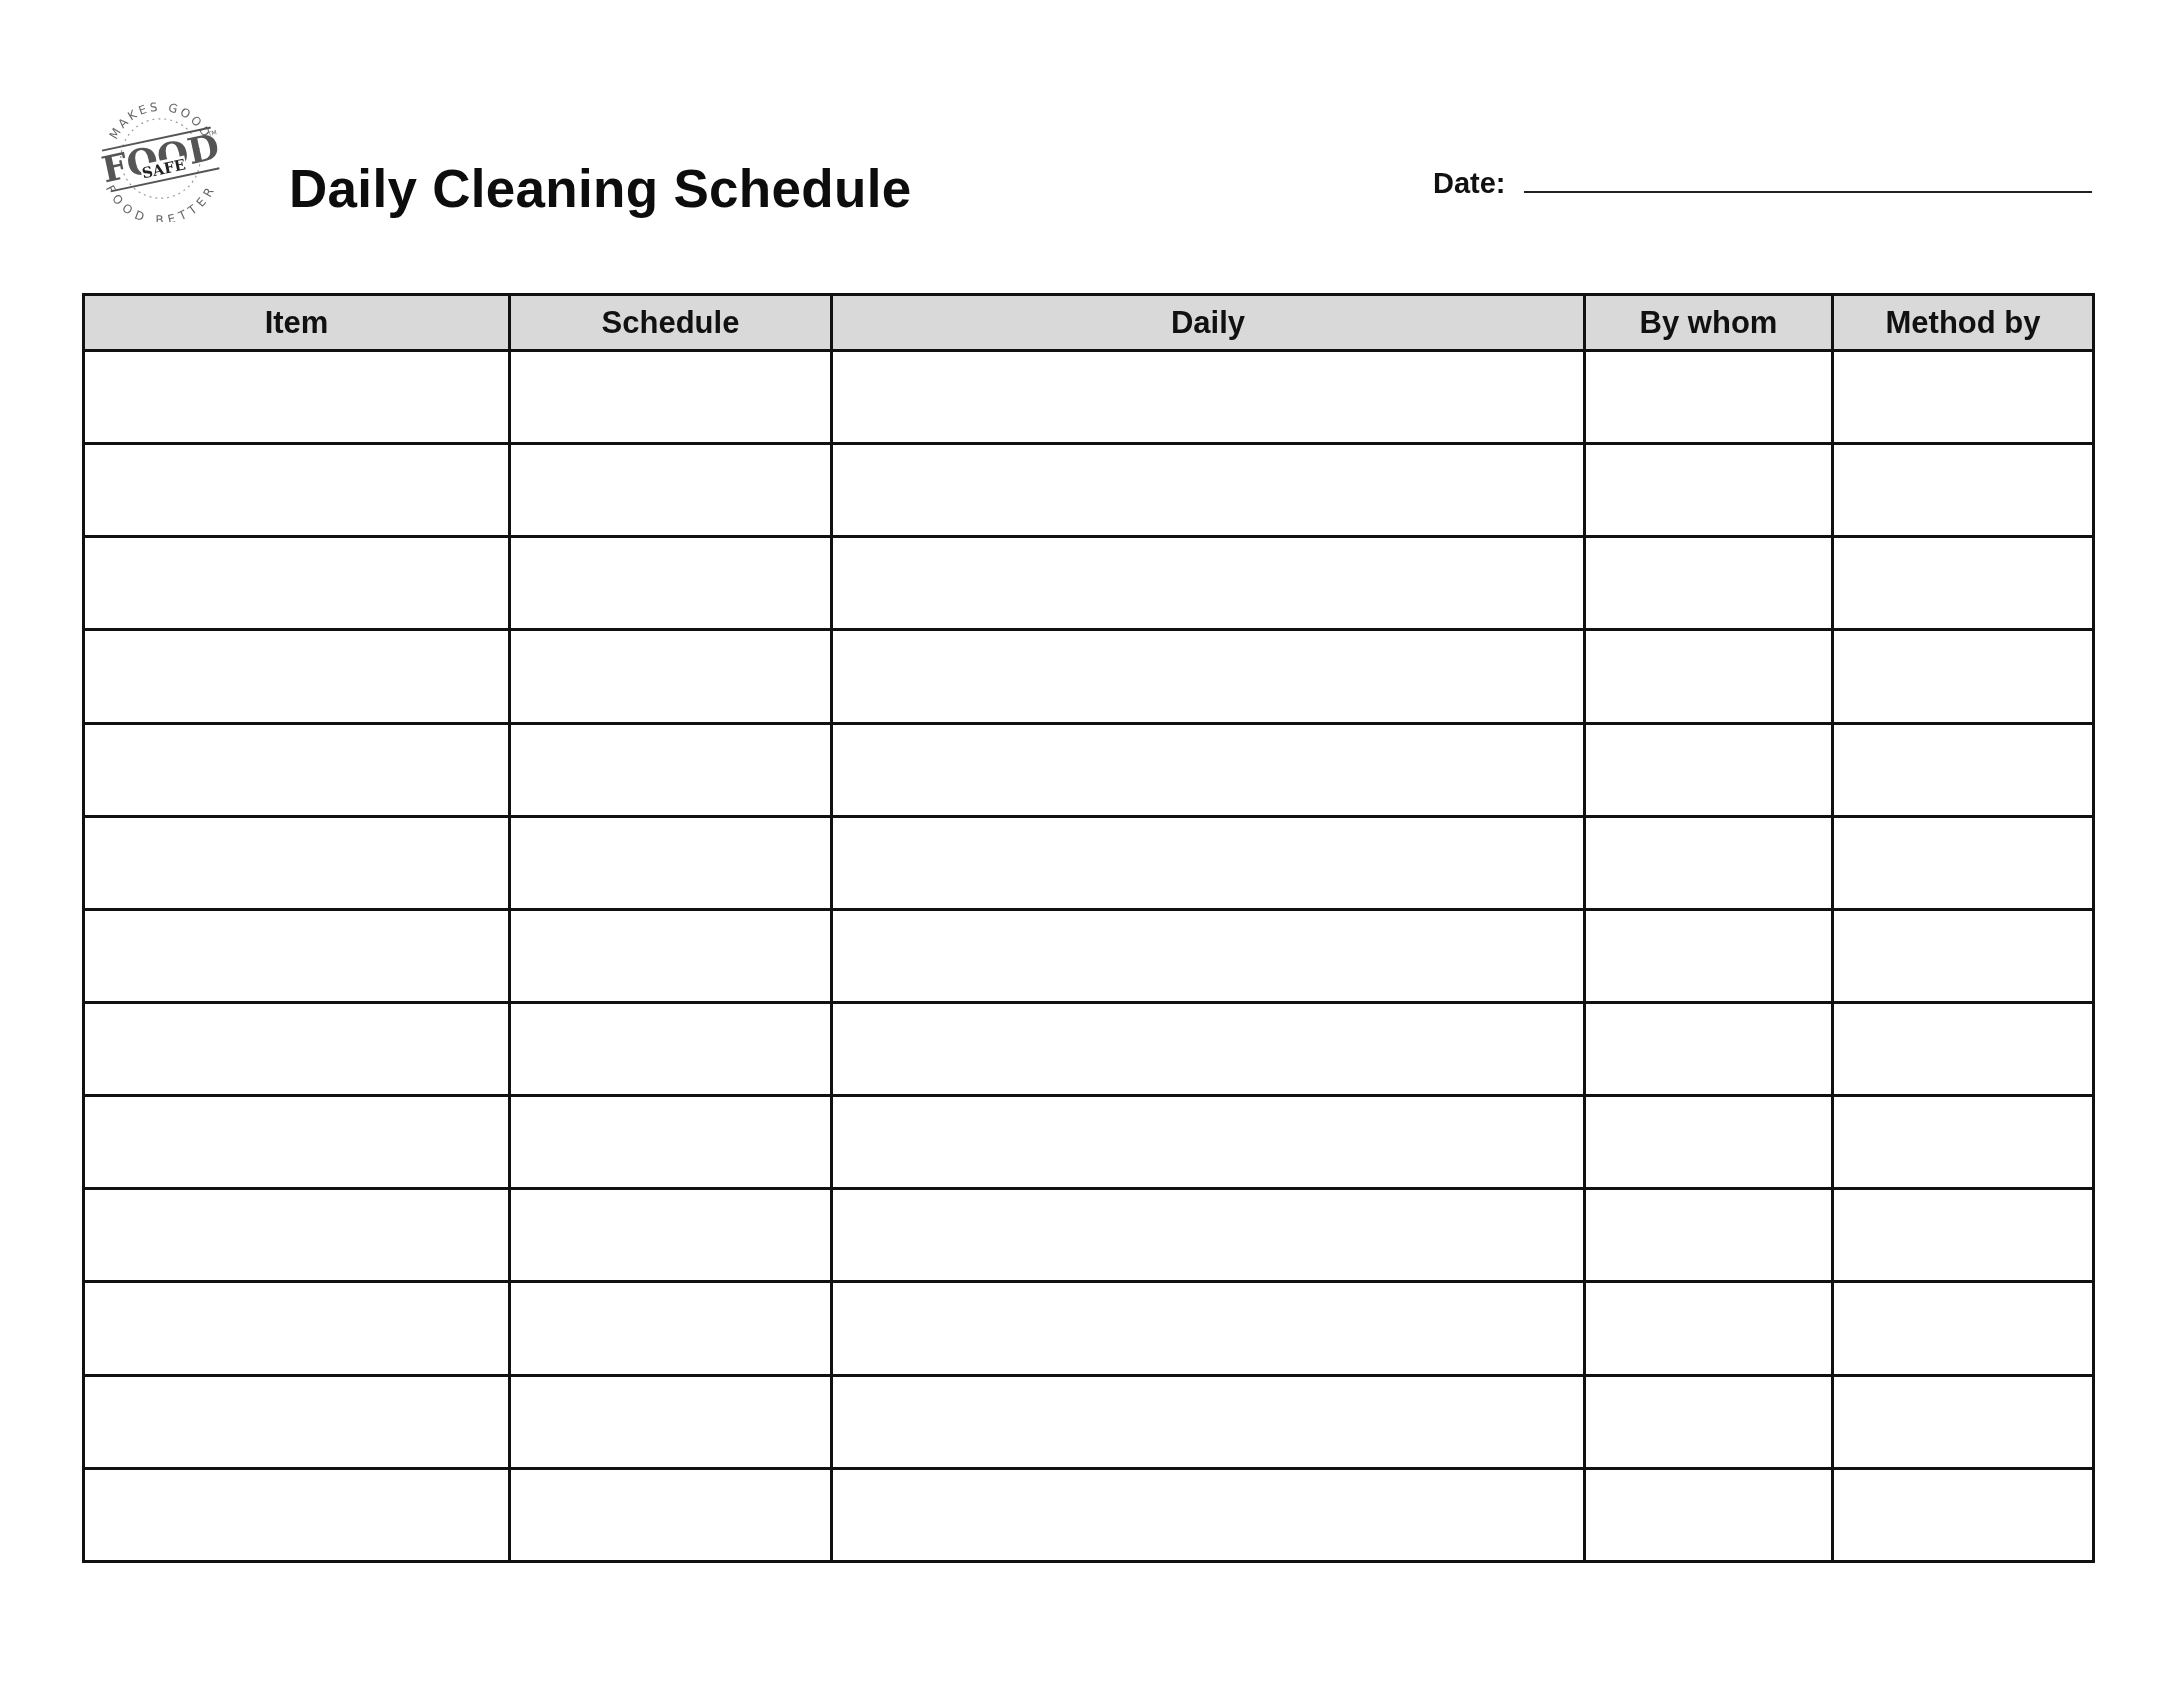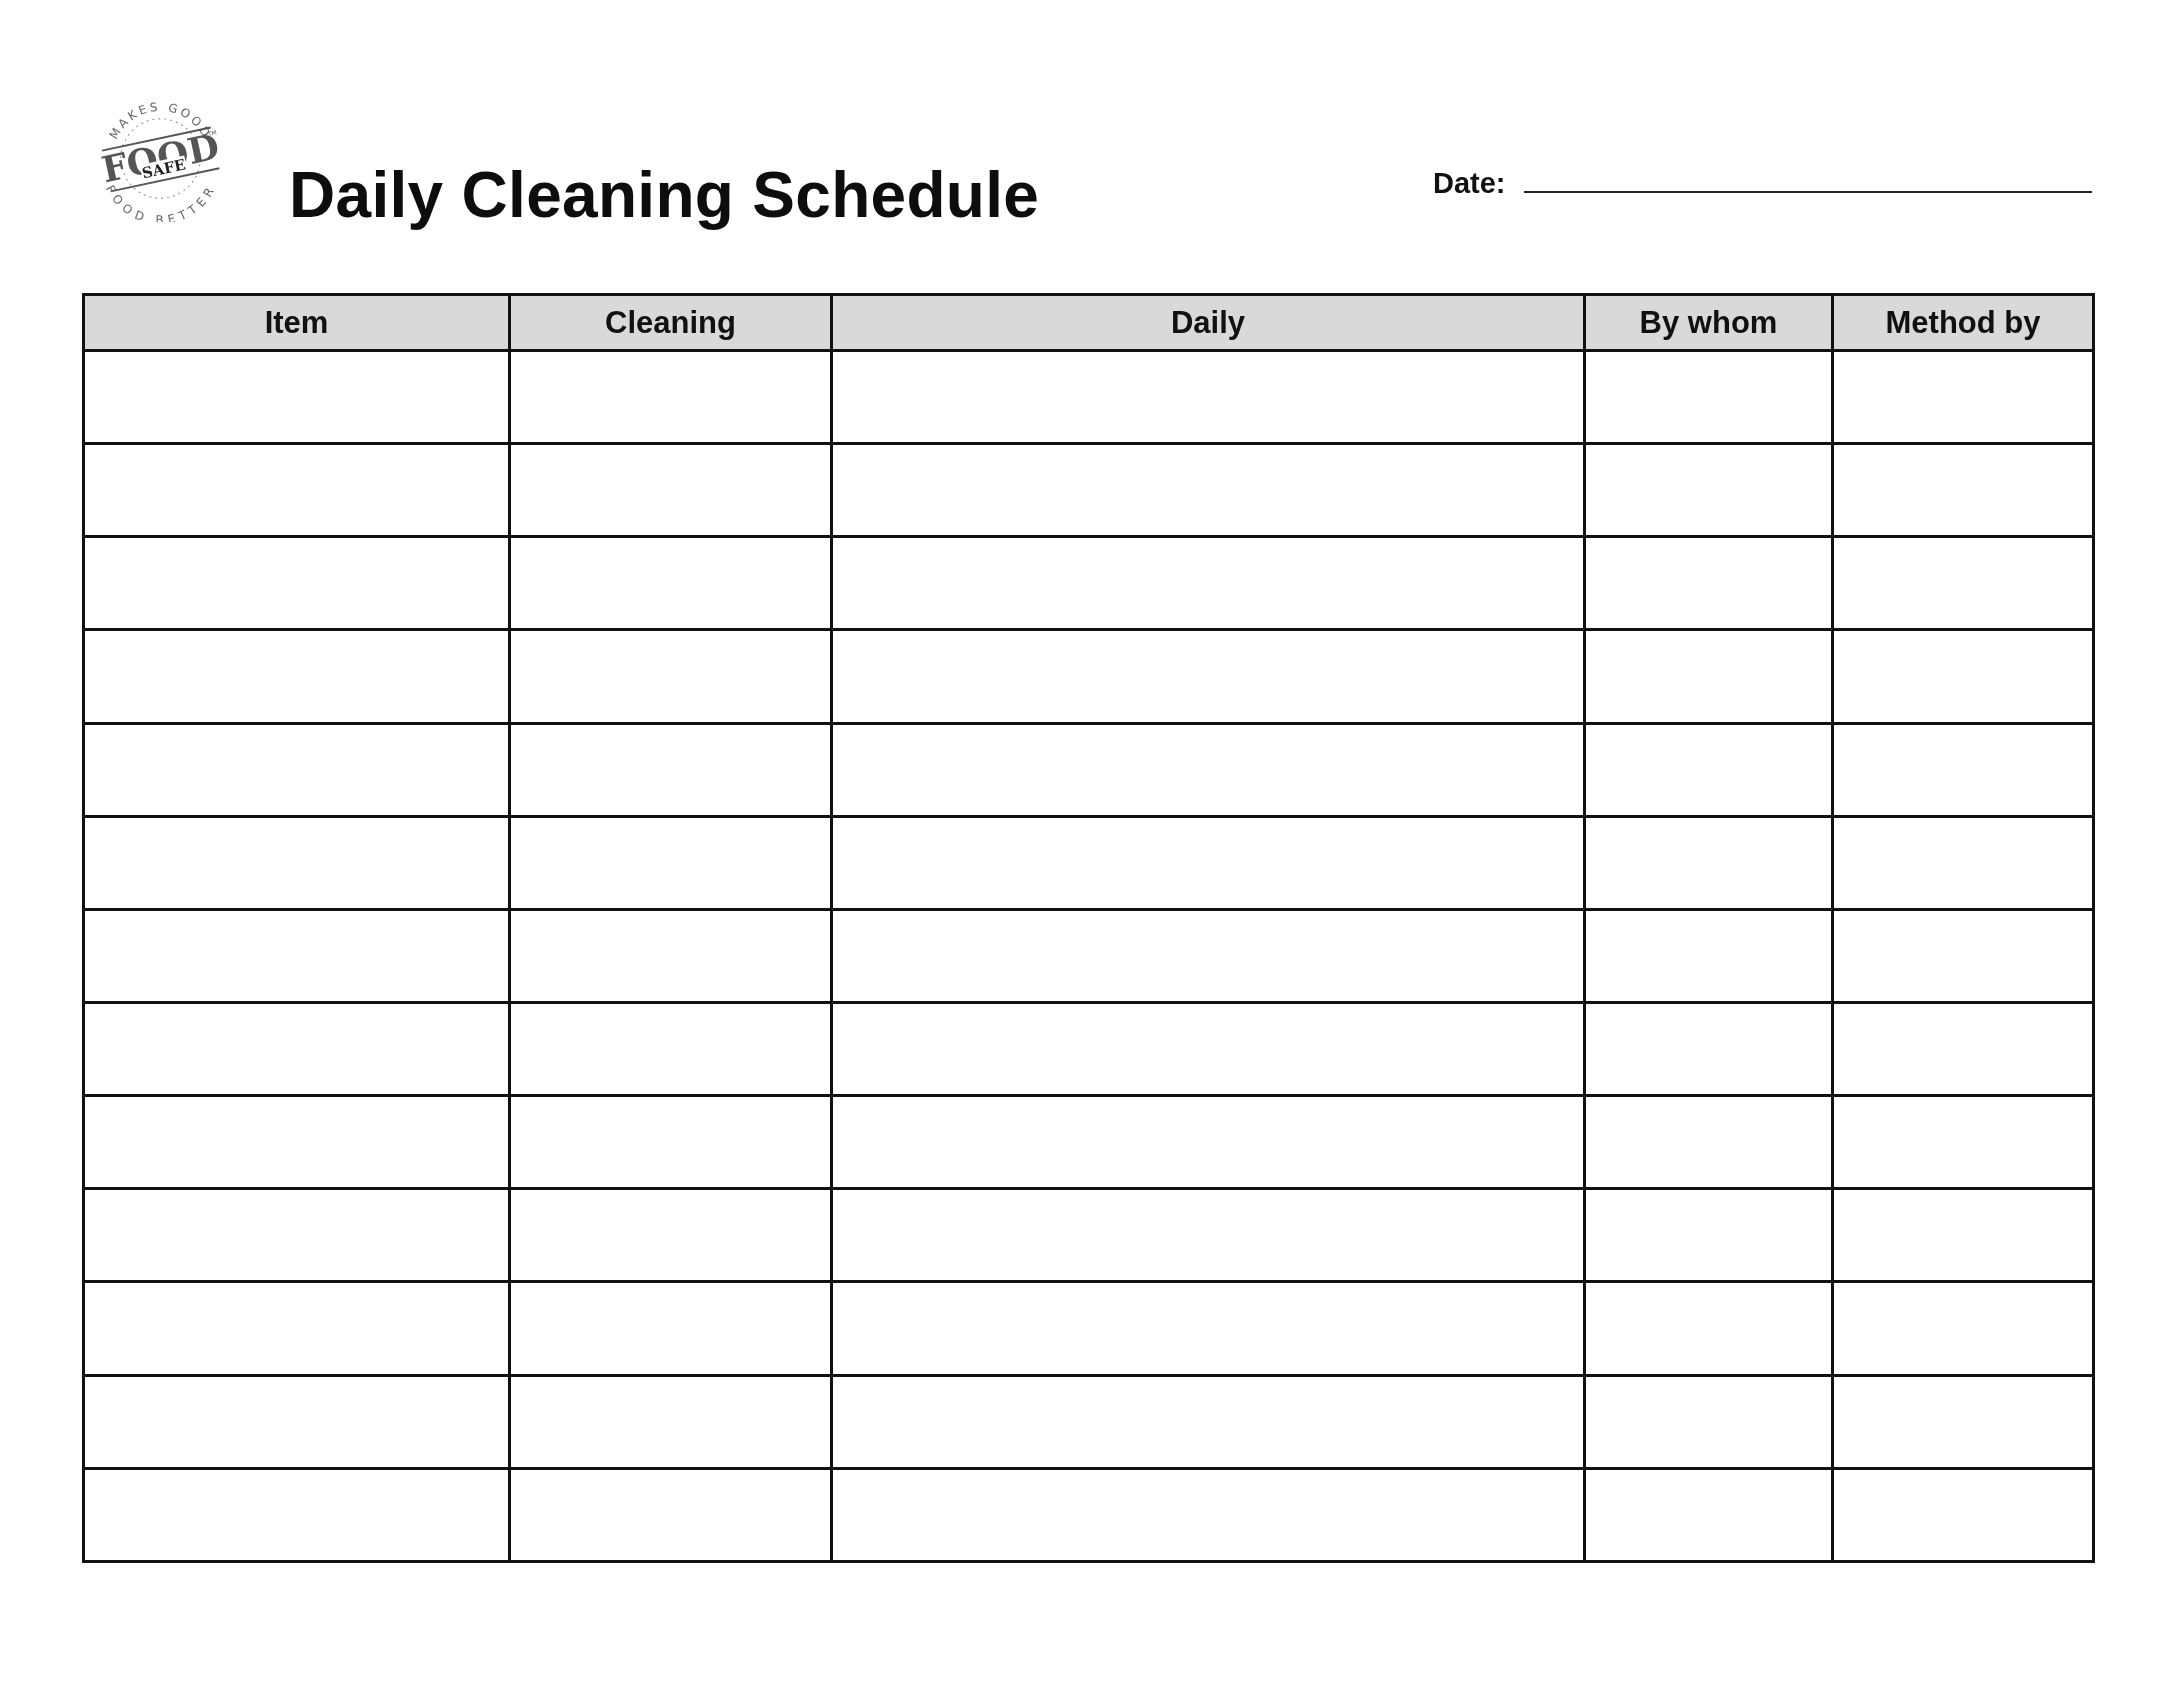--- a/index.html
+++ b/index.html
@@ -1,19 +1,19 @@
 <!DOCTYPE html>
 <html><head>
 <meta charset="utf-8">
 <style>
   html, body { margin: 0; padding: 0; background: #ffffff; }
   body { width: 2178px; height: 1683px; position: relative; overflow: hidden;
          font-family: "Liberation Sans", "DejaVu Sans", sans-serif; color: #111; }
   .logo { position: absolute; left: 95px; top: 95px; width: 131px; height: 127px; }
-  .title { position: absolute; left: 289px; top: 158px; font-size: 64px; font-weight: bold;
+  .title { position: absolute; left: 289px; top: 158px; font-size: 53px; font-weight: bold;
            color: #0d0d0d; letter-spacing: 0.3px; white-space: nowrap; }
   .date-wrap { position: absolute; left: 1427px; top: 160px; height: 40px; display: flex; align-items: flex-end; margin-left: 6px; }
   .date-label { font-size: 29px; font-weight: bold; color: #111; line-height: 34px; }
   .date-line { position: absolute; left: 91px; top: 31px; width: 568px; height: 0;
                border-bottom: 2px solid #222; }
   table.sched { position: absolute; left: 82px; top: 245px; width: 2011px; height: 1270px;
                 border-collapse: collapse; table-layout: fixed; margin-top: 48px; }
   table.sched th, table.sched td { border: 3.5px solid #111; padding: 0; }
   table.sched th { background: #d9d9d9; height: 53px; font-size: 31px; font-weight: bold;
                    text-align: center; vertical-align: middle; color: #111; }
@@ -57,21 +57,21 @@
   <colgroup>
     <col style="width:426px">
       <col style="width:322px">
       <col style="width:753px">
       <col style="width:248px">
       <col style="width:261px">
   </colgroup>
   <thead>
     <tr>
       <th>Item</th>
-      <th>Cleaning</th>
+      <th>Schedule</th>
       <th>Daily</th>
       <th>By whom</th>
       <th>Method by</th>
     </tr>
   </thead>
   <tbody id="rows">
       <tr>
         <td></td>
         <td></td>
         <td></td>

